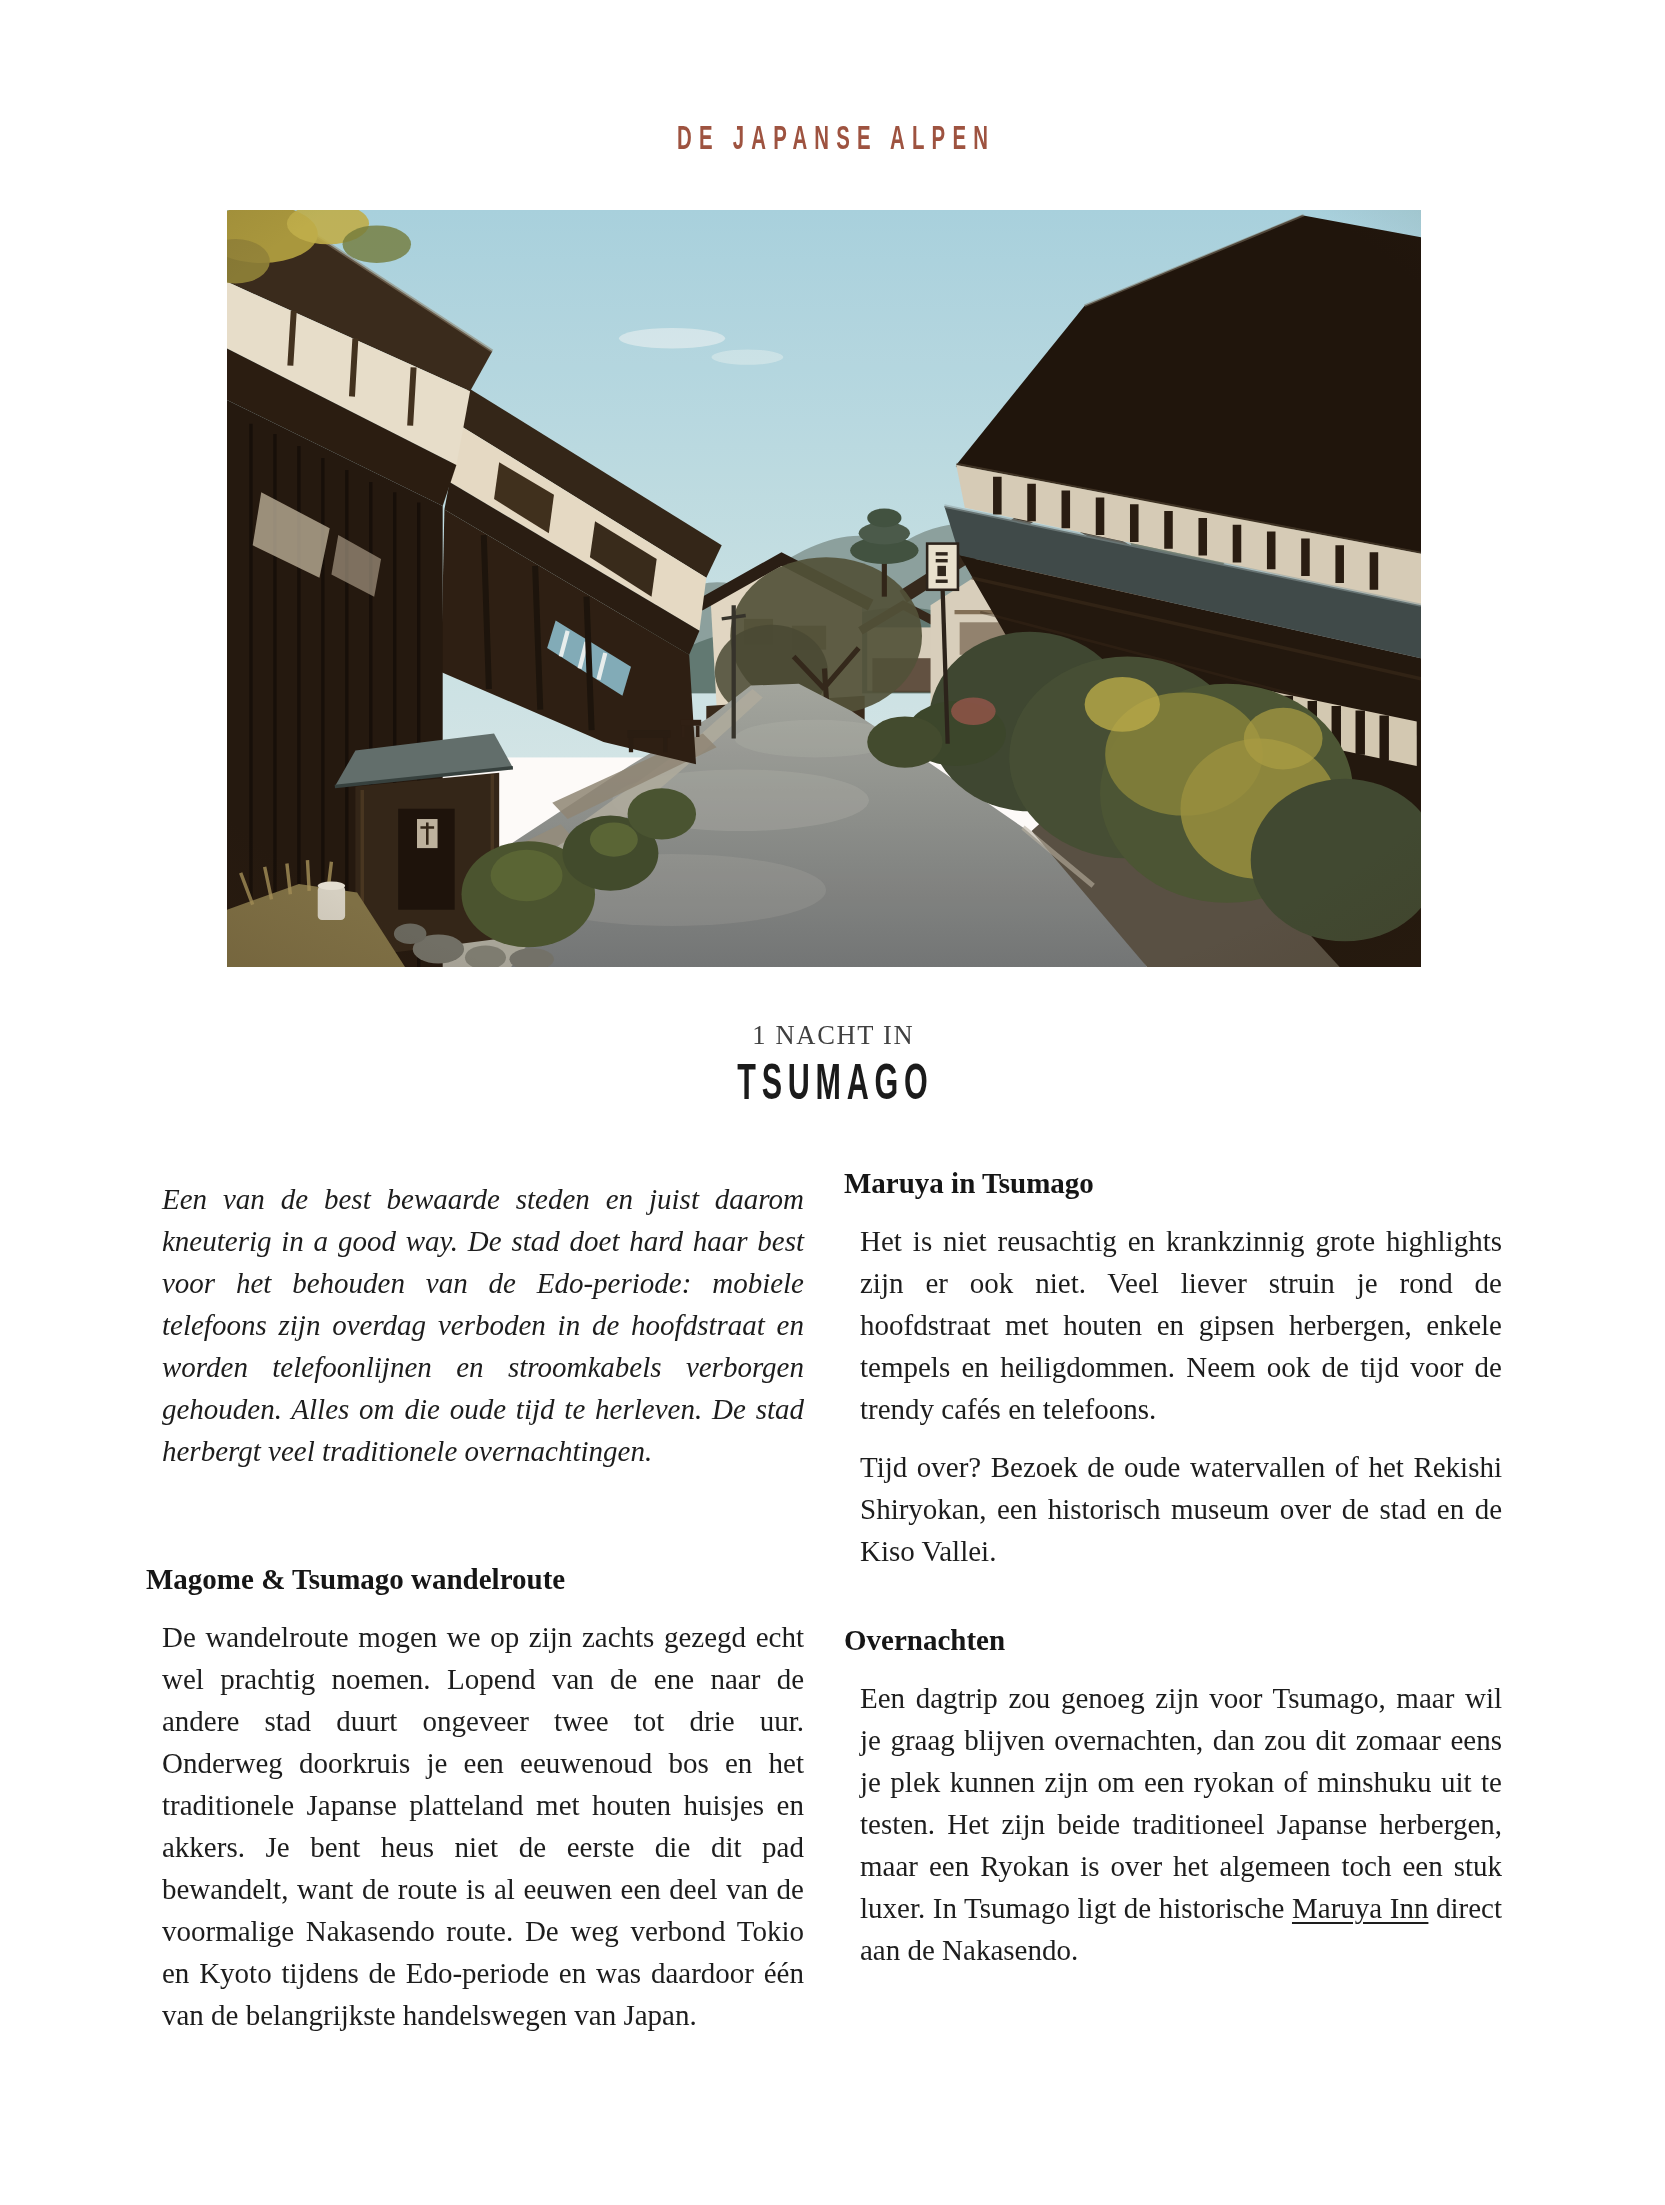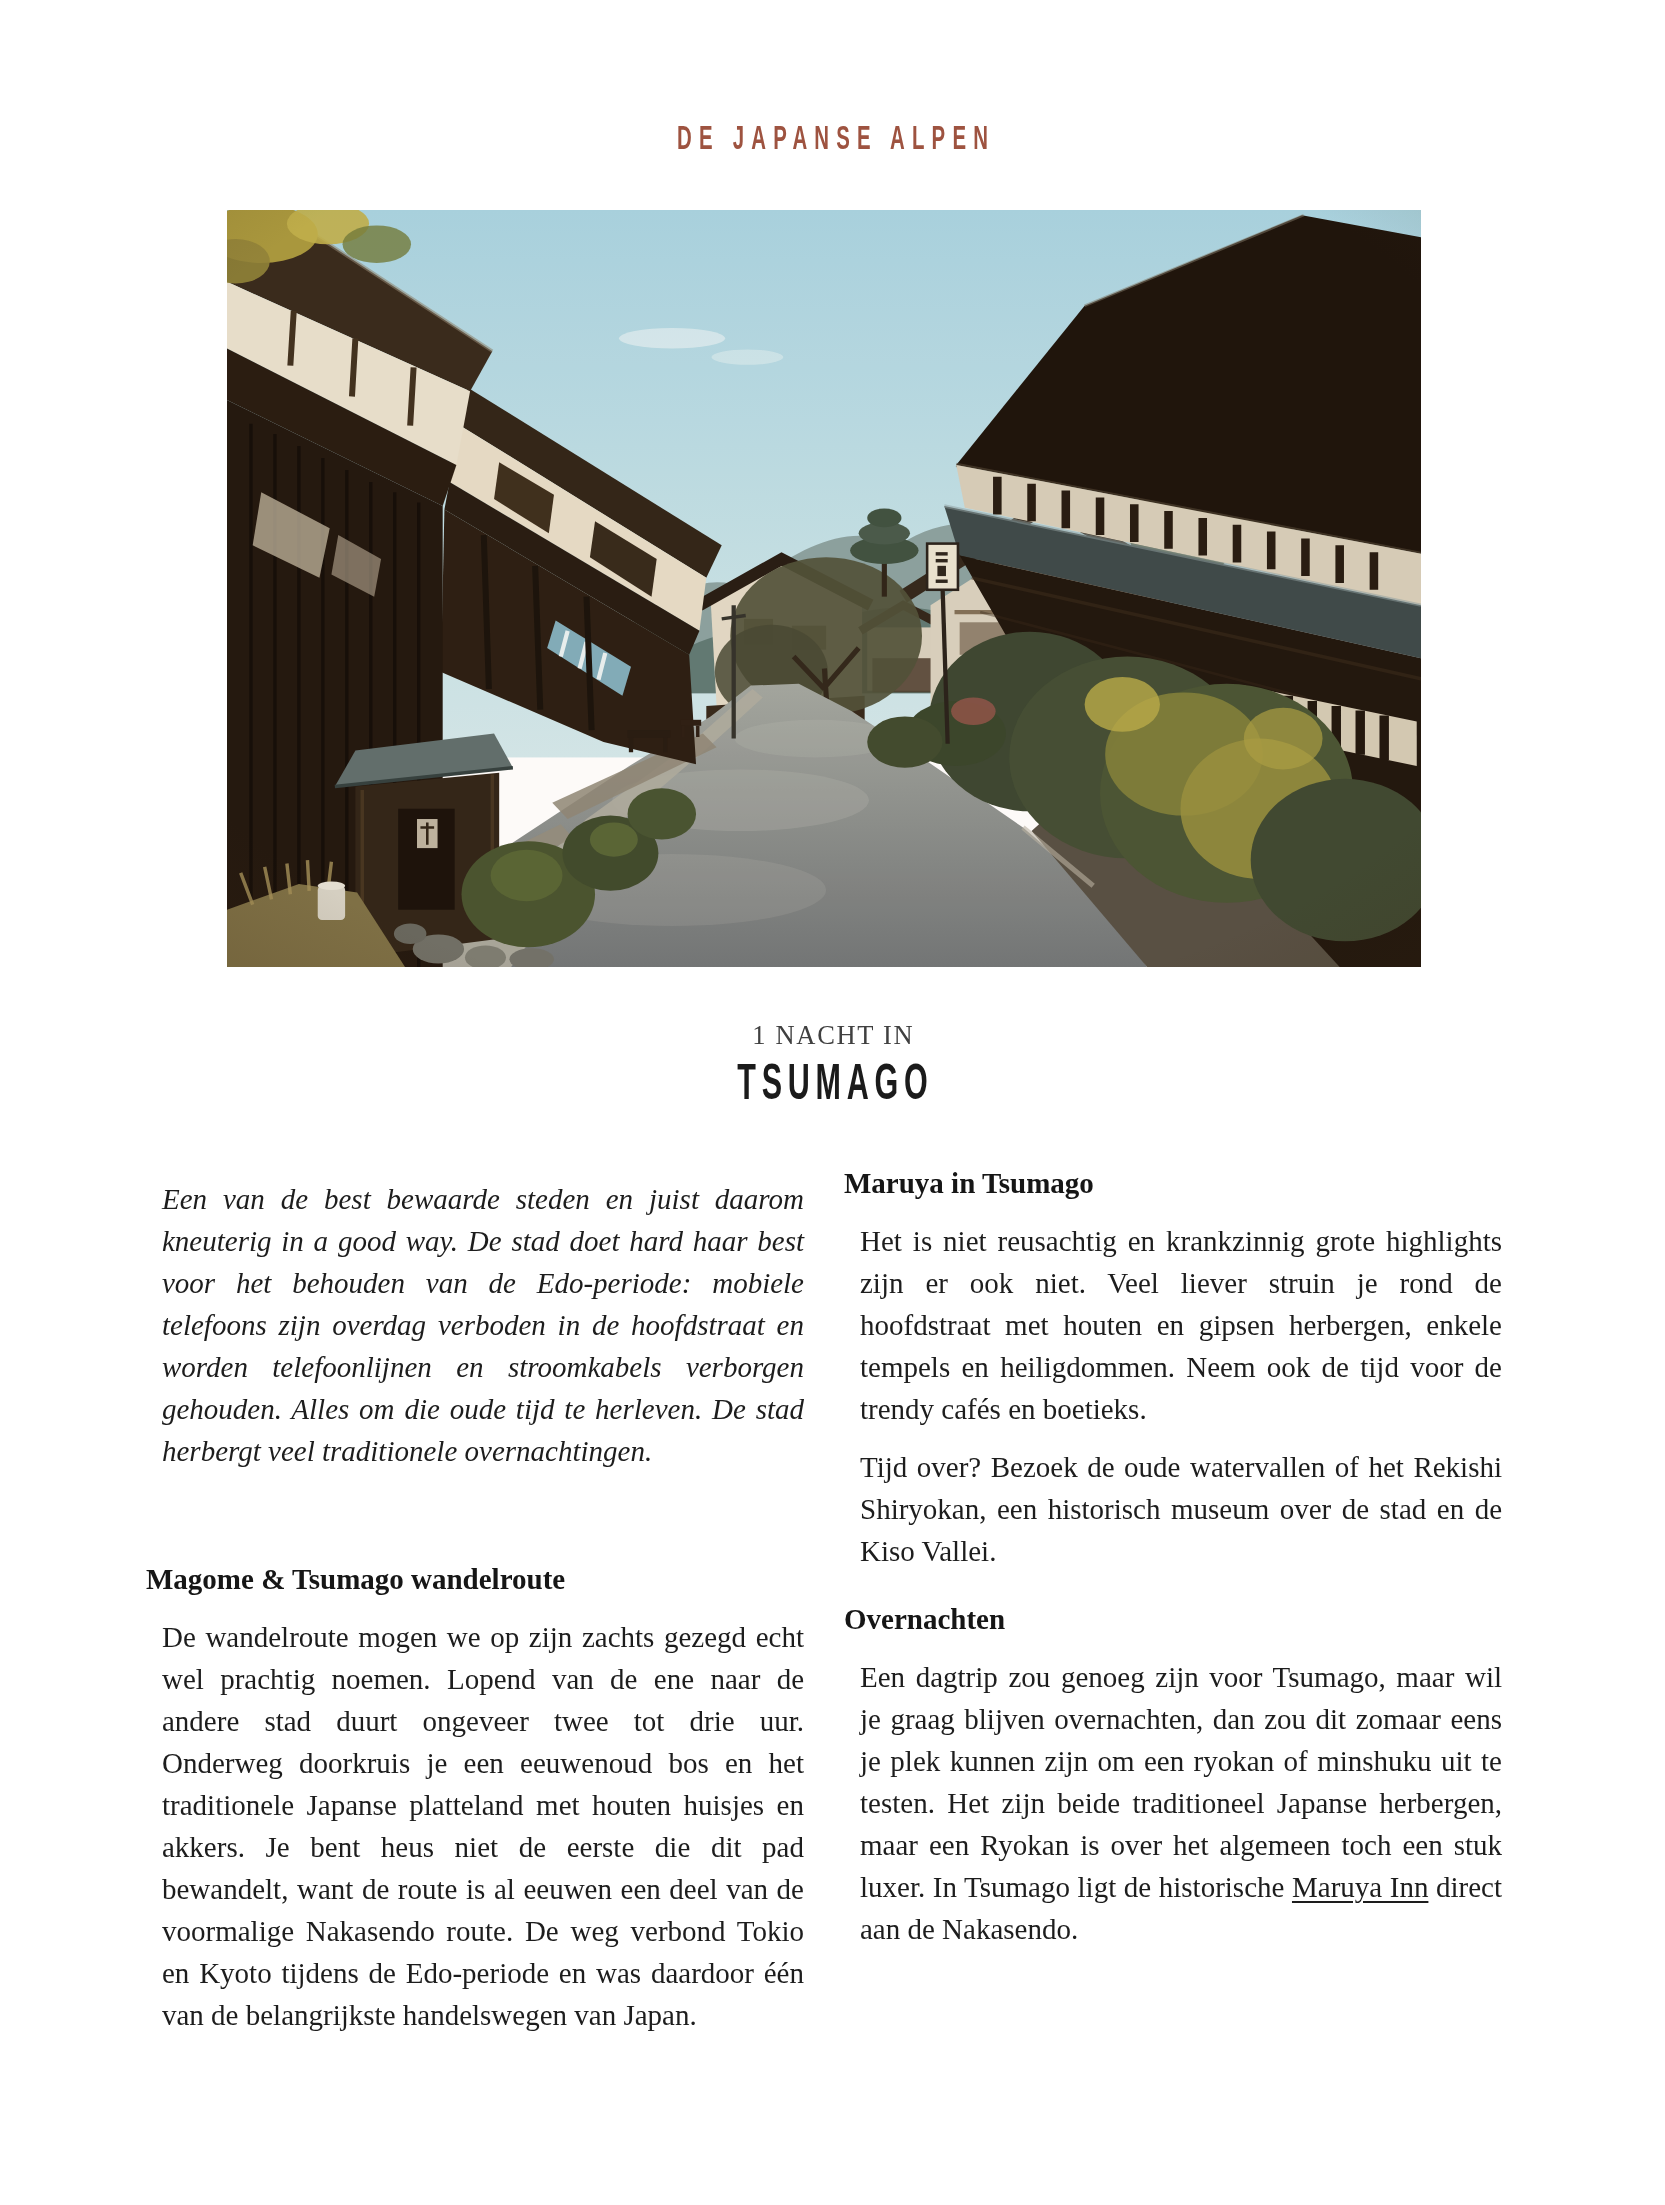--- a/index.html
+++ b/index.html
@@ -31,21 +31,21 @@
   }
   .cols {
     position:absolute; left:146px; top:1162px; width:1373px;
     display:flex; gap:24px;
   }
   .col { width:674px; }
   .body, .intro { font-size:29px; line-height:42px; text-align:justify; margin:16px; color:#1d1d1d; }
   .intro { font-style:italic; }
   .colhead { font-size:29px; line-height:42px; font-weight:700; margin:0 0 12px 0; color:#161616; }
   .gap-lg { margin-top:86px; }
-  .gap-md { margin-top:26px; }
+  .gap-md { margin-top:47px; }
   .inline-link {
     color:inherit; 
     text-underline-offset:4.3px; text-decoration-thickness:1.7px;
   }
 </style>
 </head>
 <body>
 
 <div class="page">
 
@@ -238,21 +238,21 @@
   <h1 class="title">TSUMAGO</h1>
 
   <div class="cols">
     <div class="col">
       <p class="intro">Een van de best bewaarde steden en juist daarom kneuterig in a good way. De stad doet hard haar best voor het behouden van de Edo-periode: mobiele telefoons zijn overdag verboden in de hoofdstraat en worden telefoonlijnen en stroomkabels verborgen gehouden. Alles om die oude tijd te herleven. De stad herbergt veel traditionele overnachtingen.</p>
       <h3 class="colhead gap-lg">Magome &amp; Tsumago wandelroute</h3>
       <p class="body">De wandelroute mogen we op zijn zachts gezegd echt wel prachtig noemen. Lopend van de ene naar de andere stad duurt ongeveer twee tot drie uur. Onderweg doorkruis je een eeuwenoud bos en het traditionele Japanse platteland met houten huisjes en akkers. Je bent heus niet de eerste die dit pad bewandelt, want de route is al eeuwen een deel van de voormalige Nakasendo route. De weg verbond Tokio en Kyoto tijdens de Edo-periode en was daardoor één van de belangrijkste handelswegen van Japan.</p>
     </div>
     <div class="col">
       <h3 class="colhead">Maruya in Tsumago</h3>
-      <p class="body">Het is niet reusachtig en krankzinnig grote highlights zijn er ook niet. Veel liever struin je rond de hoofdstraat met houten en gipsen herbergen, enkele tempels en heiligdommen. Neem ook de tijd voor de trendy cafés en boetieks.</p>
+      <p class="body">Het is niet reusachtig en krankzinnig grote highlights zijn er ook niet. Veel liever struin je rond de hoofdstraat met houten en gipsen herbergen, enkele tempels en heiligdommen. Neem ook de tijd voor de trendy cafés en telefoons.</p>
       <p class="body">Tijd over? Bezoek de oude watervallen of het Rekishi Shiryokan, een historisch museum over de stad en de Kiso Vallei.</p>
       <h3 class="colhead gap-md">Overnachten</h3>
       <p class="body"><span>Een dagtrip zou genoeg zijn voor Tsumago, maar wil je graag blijven overnachten, dan zou dit zomaar eens je plek kunnen zijn om een ryokan of minshuku uit te testen. Het zijn beide traditioneel Japanse herbergen, maar een Ryokan is over het algemeen toch een stuk luxer. In Tsumago ligt de historische </span><a href="#" class="inline-link">Maruya Inn</a><span> direct aan de Nakasendo.</span></p>
     </div>
   </div>
 
 </div>
 
 
 </body></html>

